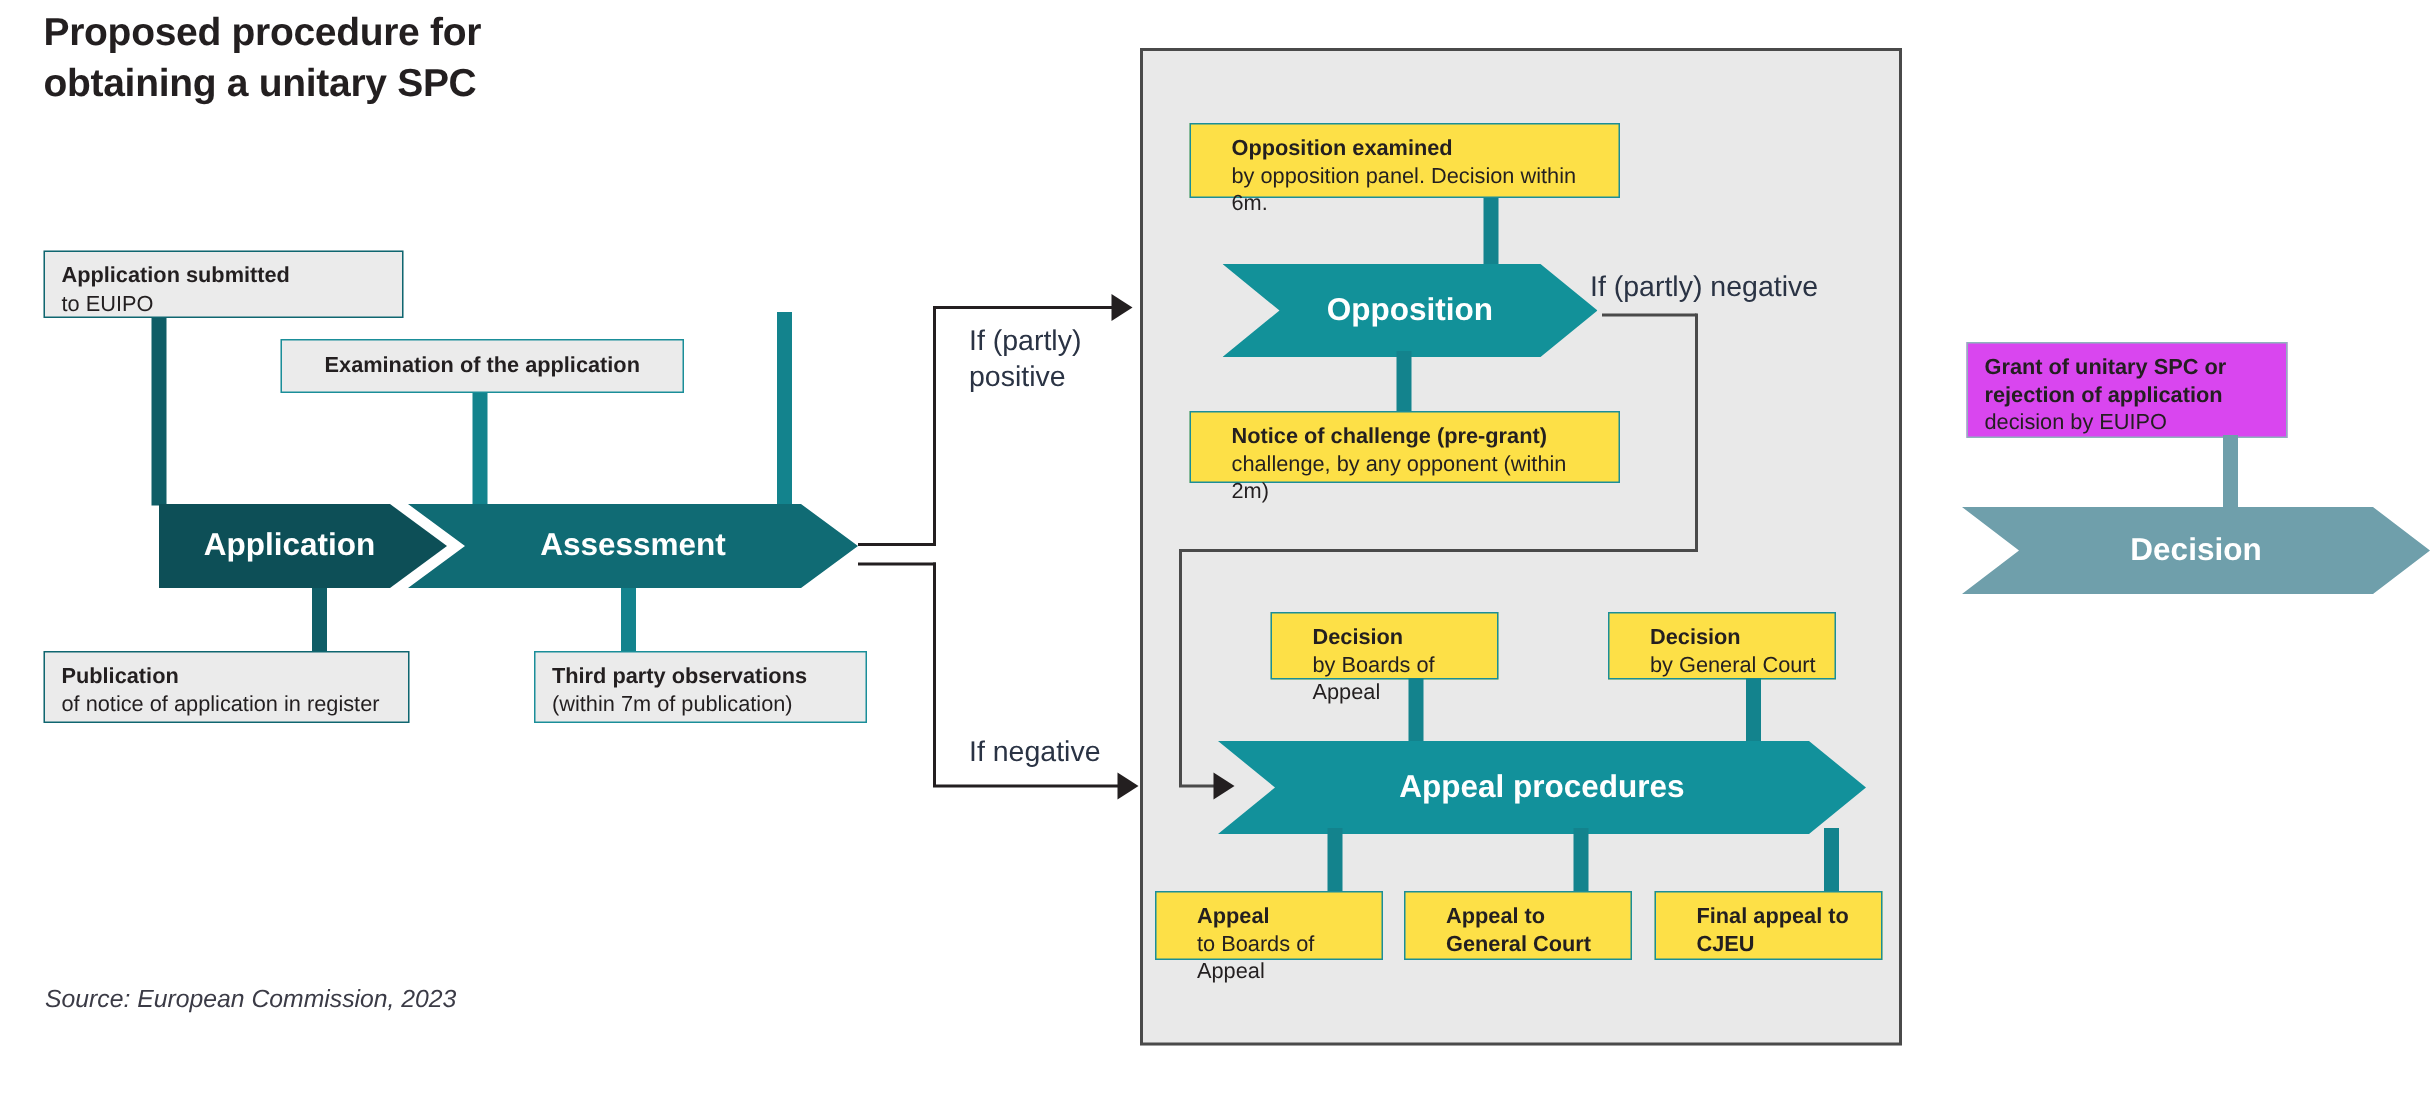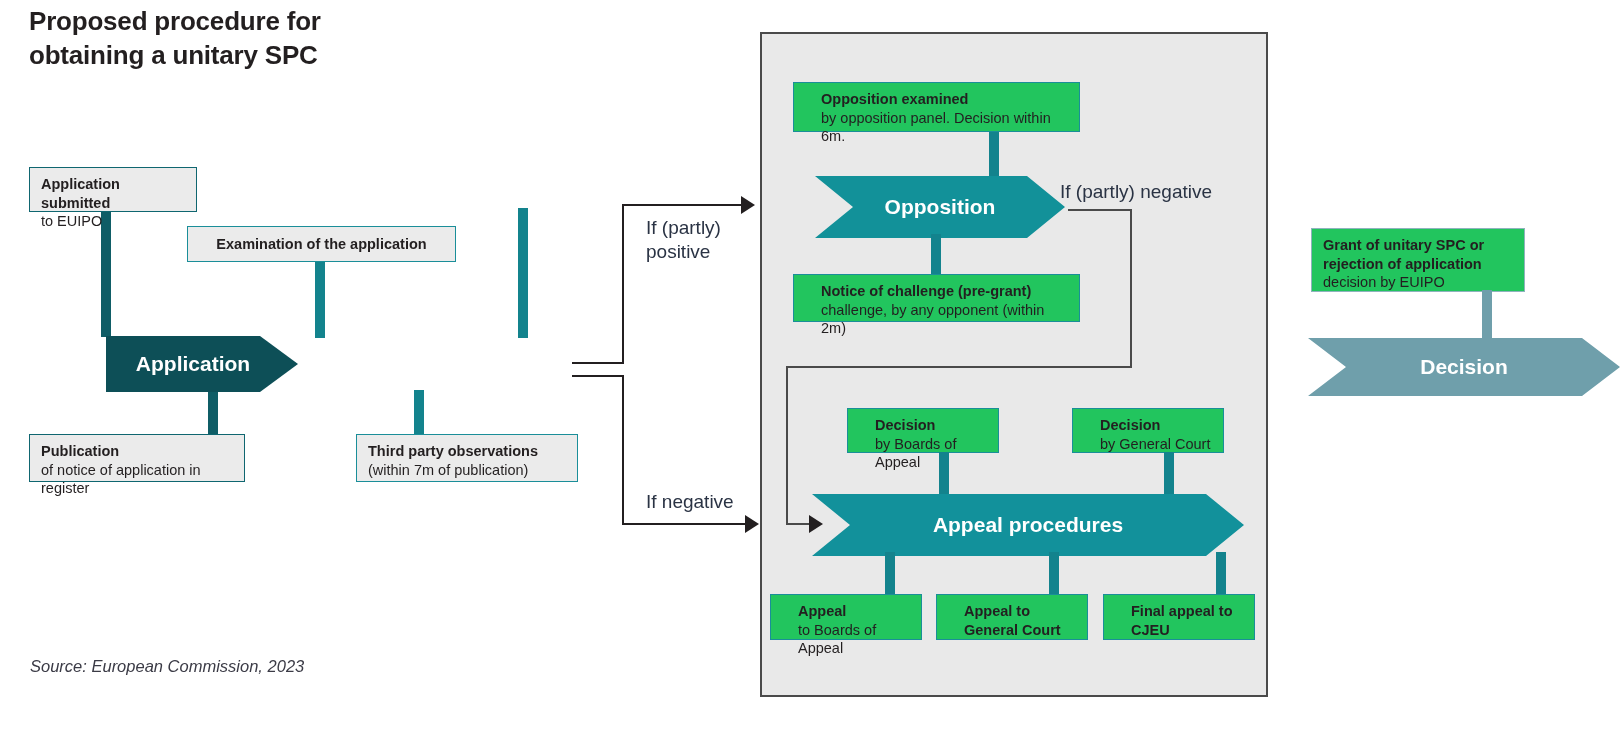--- a/index.html
+++ b/index.html
@@ -32,22 +32,22 @@
   .infobox{
     box-sizing:border-box;
     border:1.6px solid #1a8e99;
     background:#ebebeb;
     padding:7px 10px 8px 11px;
     line-height:1.28;
   }
   .infobox .ttl{font-size:14.5px;font-weight:bold;color:#231f20;display:block;}
   .infobox .sub{font-size:14.5px;font-weight:normal;color:#231f20;display:block;}
   .infobox.dark-border{border:1.6px solid #0f6670;}
-  .infobox.white-fill{background:#22c55e;padding-left:27px;}
-  .infobox.grey-border{border:1.6px solid #8fb3bd;background:#22c55e;}
+  .infobox.white-fill{background:#fde047;padding-left:27px;}
+  .infobox.grey-border{border:1.6px solid #8fb3bd;background:#d946ef;}
 
   
   .stem{background:#0f5d66;}
   .stem.teal{background:#13838d;}
   .stem.grey{background:#6f9fab;}
 
   
   .chev{
     box-sizing:border-box;
     display:flex;align-items:center;justify-content:center;
@@ -97,32 +97,35 @@
   <div class="abs stem" style="left:101px;top:212px;width:10px;height:125px;"></div>
   <div class="abs stem teal" style="left:315px;top:262px;width:10px;height:76px;"></div>
   <div class="abs stem teal" style="left:518px;top:208px;width:10px;height:130px;"></div>
   <div class="abs stem" style="left:208px;top:390px;width:10px;height:46px;"></div>
   <div class="abs stem teal" style="left:414px;top:390px;width:10px;height:46px;"></div>
 
   <div class="abs chev flat-left" style="left:106px;top:336px;width:192px;height:56px;background:#0d4f57;">
     <span style="font-size:21px;padding-right:18px;">Application</span>
   </div>
 
-
-  <div class="abs infobox dark-border" style="left:29px;top:167px;width:168px;height:45px;">
+  <div class="abs chev" style="left:272px;top:336px;width:300px;height:56px;background:#106b74;">
+    <span style="font-size:21px;">Assessment</span>
+  </div>
+
+  <div class="abs infobox dark-border" style="left:29px;top:167px;width:240px;height:45px;">
     <span class="ttl">Application submitted</span>
     <span class="sub">to EUIPO</span>
   </div>
 
   <div class="abs infobox" style="left:187px;top:226px;width:269px;height:36px;display:flex;align-items:center;justify-content:center;padding:0 10px;">
     <span class="ttl">Examination of the application</span>
   </div>
 
 
-  <div class="abs infobox dark-border" style="left:29px;top:434px;width:216px;height:48px;">
+  <div class="abs infobox dark-border" style="left:29px;top:434px;width:244px;height:48px;">
     <span class="ttl">Publication</span>
     <span class="sub">of notice of application in register</span>
   </div>
 
   <div class="abs infobox" style="left:356px;top:434px;width:222px;height:48px;">
     <span class="ttl">Third party observations</span>
     <span class="sub">(within 7m of publication)</span>
   </div>
 
   <div class="abs ln" style="left:622px;top:204px;width:1.6px;height:160px;"></div>

